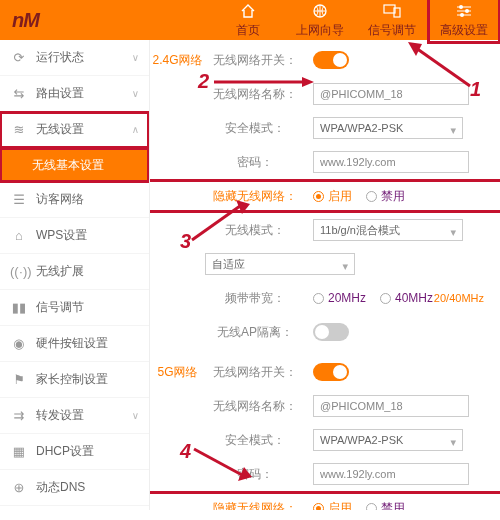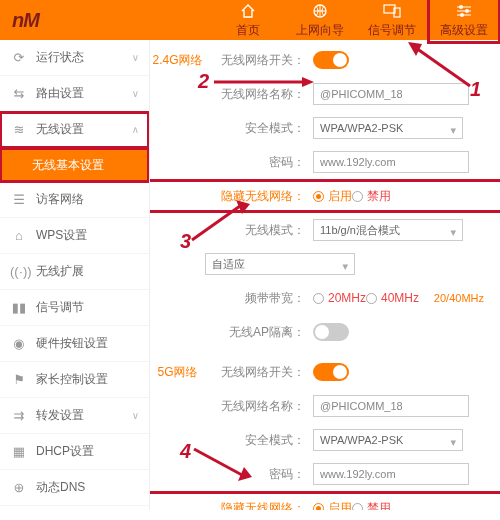--- a/index.html
+++ b/index.html
@@ -13,36 +13,36 @@
   .nav.box{outline:3px solid #c4122e;outline-offset:-2px}
   .main{display:flex;height:470px}
   .side{width:150px;border-right:1px solid #eee;overflow:hidden}
   .sit{height:36px;display:flex;align-items:center;padding:0 10px;border-bottom:1px solid #f4f4f4;color:#666;cursor:pointer;position:relative}
   .sit .sic{width:18px;text-align:center;color:#999;margin-right:8px;font-size:13px}
   .sit .chev{margin-left:auto;color:#bbb;font-size:10px}
   .sit.box{outline:3px solid #c4122e;outline-offset:-2px}
   .sub{height:34px;display:flex;align-items:center;padding-left:32px;background:#ff7b00;color:#fff;font-size:12px;outline:3px solid #c4122e;outline-offset:-2px;cursor:pointer}
   .content{flex:1;padding:6px 0 0 0;overflow:hidden;position:relative}
   .row{display:flex;align-items:center;height:28px;margin-bottom:6px}
-  .lab{width:108px;text-align:right;padding-right:8px;color:#888;font-size:12px}
+  .lab{width:108px;text-align:center;padding-right:8px;color:#888;font-size:12px}
   .lab.sec{color:#ff7b00}
   .band{width:55px;text-align:center;color:#ff7b00;font-size:12px}
   .band.pad{color:transparent}
   .sw{width:36px;height:18px;background:#ff7b00;border-radius:9px;position:relative}
   .sw::after{content:"";position:absolute;width:14px;height:14px;background:#fff;border-radius:50%;top:2px;right:2px}
   .sw.off{background:#ccc}
   .sw.off::after{left:2px;right:auto}
   .inp{flex:0 0 150px;height:22px;border:1px solid #ccc;padding:0 6px;font-size:11px;color:#888;background:#fff}
   .sel{flex:0 0 150px;height:22px;border:1px solid #ccc;padding:0 6px;font-size:11px;color:#666;background:#fff;position:relative;line-height:20px}
   .sel::after{content:"▾";position:absolute;right:6px;top:2px;color:#aaa}
-  .radg{display:flex;align-items:flex-start}
+  .radg{display:flex;gap:14px;align-items:flex-start}
   .rad{width:11px;height:11px;border:1px solid #aaa;border-radius:50%;display:inline-block;vertical-align:middle;margin-right:4px;position:relative}
   .rad.on{border-color:#ff7b00}
   .rad.on::after{content:"";position:absolute;inset:2px;background:#ff7b00;border-radius:50%}
-  .rl{color:#ef4444;font-size:12px}
+  .rl{color:#701a75;font-size:12px}
   .rl.on{color:#ff7b00}
   .hint{color:#ff7b00;font-size:11px;position:absolute;right:16px}
   .boxrow{outline:3px solid #c4122e;padding:2px 0}
   .num{position:absolute;color:#c4122e;font-size:20px;font-weight:bold;font-style:italic;z-index:51}
   svg.arrow{position:absolute;overflow:visible}
   svg.arrow line,svg.arrow path{stroke:#c4122e;stroke-width:3;fill:none}
   svg.arrow polygon{fill:#c4122e}
 </style>
 </head>
 <body>

